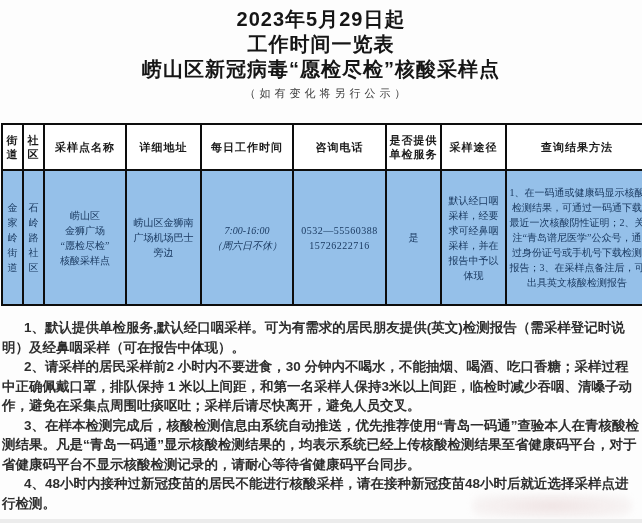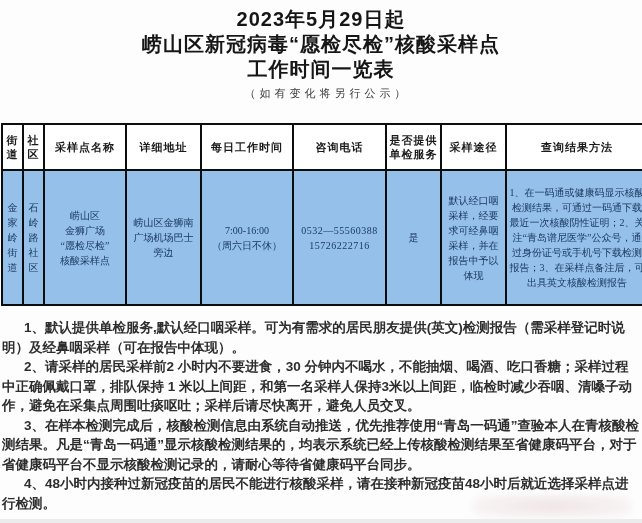--- a/index.html
+++ b/index.html
@@ -30,21 +30,21 @@
     height:40px;padding:2px;letter-spacing:1px;
   }
   table.grid td{
     background:#95c0e9;color:#17365d;
     font-size:10px;line-height:15px;text-align:center;
     height:129px;padding:2px;vertical-align:middle;
   }
   th.v-head{letter-spacing:0;padding:2px 1px;word-break:break-all;margin-top:10px;}
   td.v-cell{letter-spacing:0;padding:2px 1px;word-break:break-all;line-height:15px;font-size:10.5px;}
   td.phone-cell{font-size:10.5px;letter-spacing:0.5px;}
-  td.hours-cell{font-size:10.5px;}
+  td.hours-cell{font-size:10.5px;font-style:italic;}
   td.yes-cell{font-size:11px;}
   td.sampling-cell{
     text-align:justify;text-align-last:center;
     padding:4px 7px;line-height:16px;word-break:break-all;
   }
   td.result-cell{
     text-align:justify;text-align-last:center;
     padding:4px 6px 4px 5px;line-height:15.5px;word-break:break-all;
   }
   
@@ -62,22 +62,22 @@
   }
   .bottom-strip{
     position:absolute;left:0;right:0;bottom:0;height:4px;background:#ececec;
   }
 </style>
 </head>
 <body>
 
 <div class="title-block">
   <div class="t-line">2023年5月29日起</div>
+  <div class="t-line">工作时间一览表</div>
   <div class="t-line">崂山区新冠病毒“愿检尽检”核酸采样点</div>
-  <div class="t-line">工作时间一览表</div>
   <div class="subtitle">（如有变化将另行公示）</div>
 </div>
 
 <table class="grid">
   <colgroup>
     <col style="width:21px">
       <col style="width:21px">
       <col style="width:82px">
     <col style="width:75px">
       <col style="width:92px">

